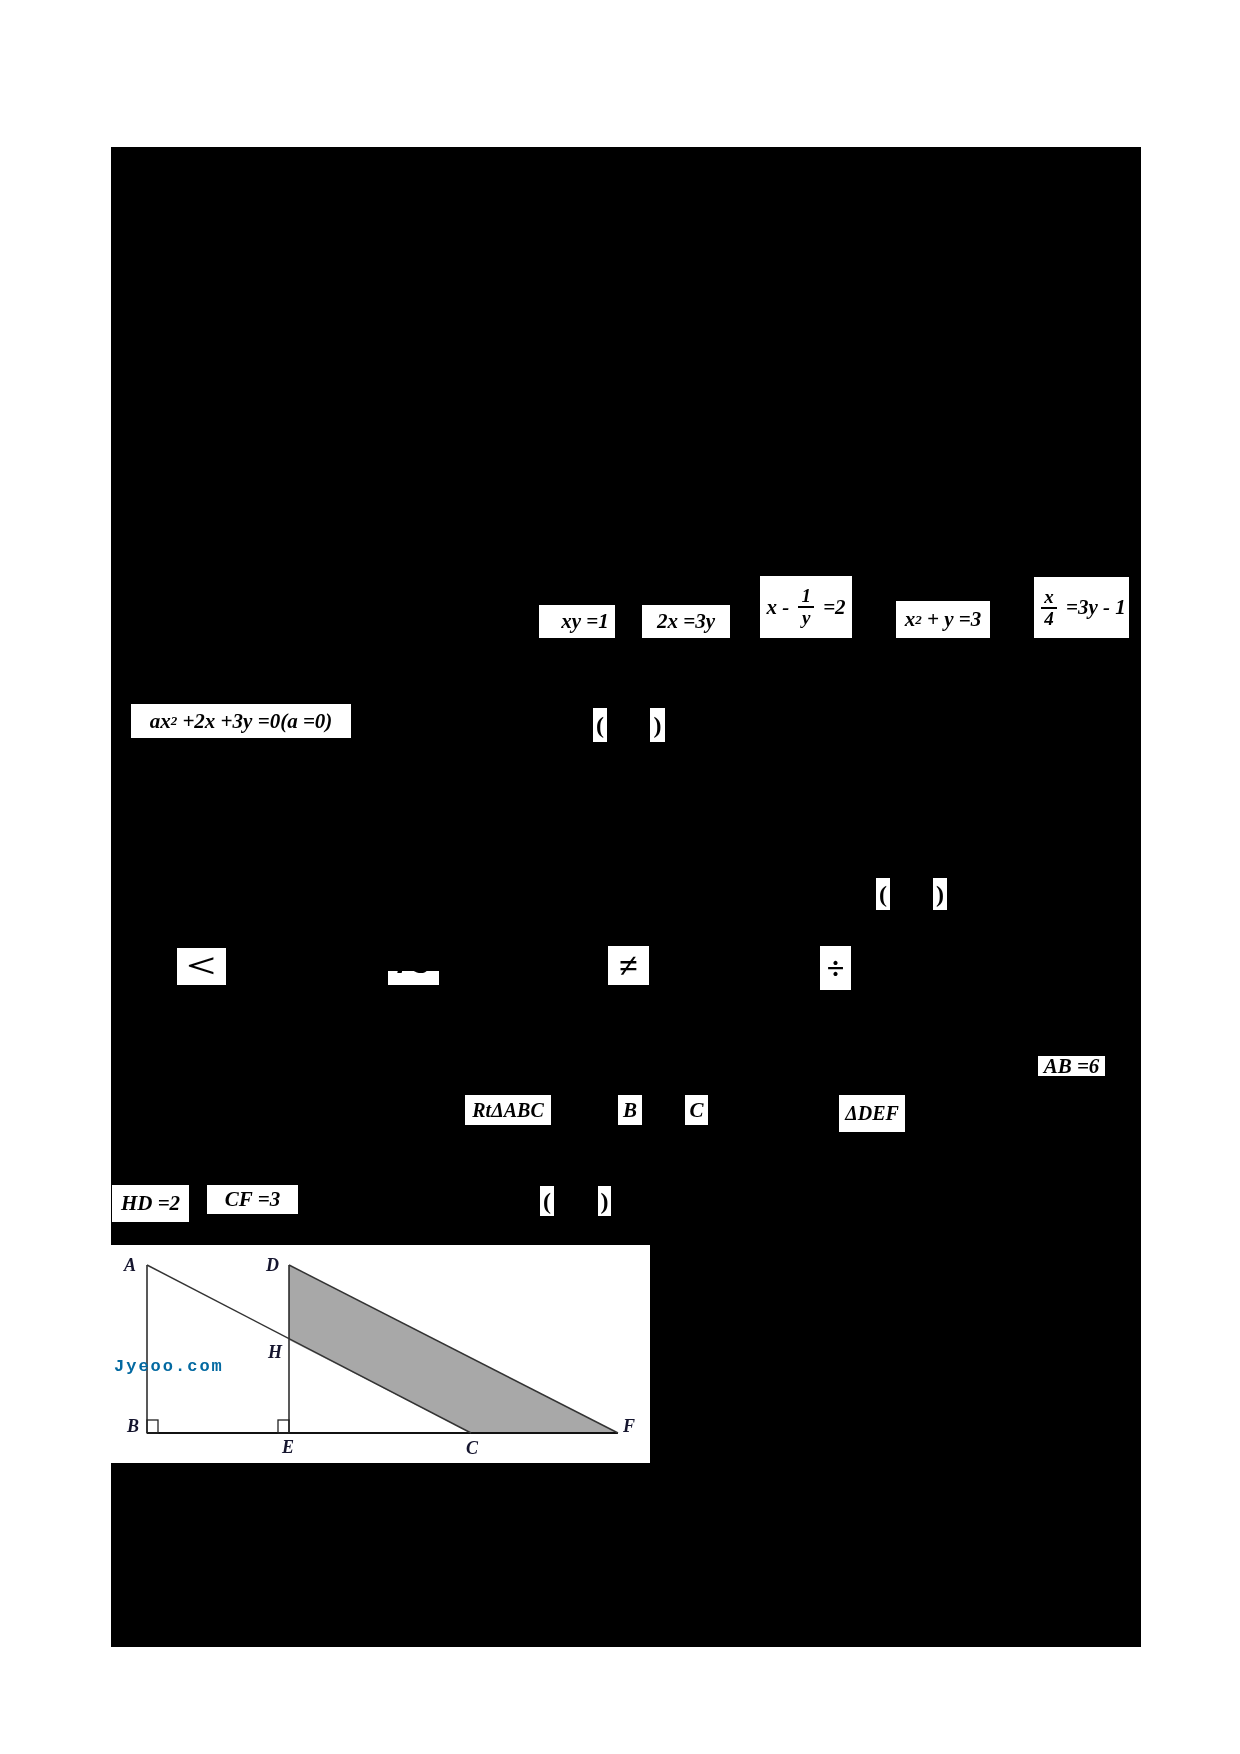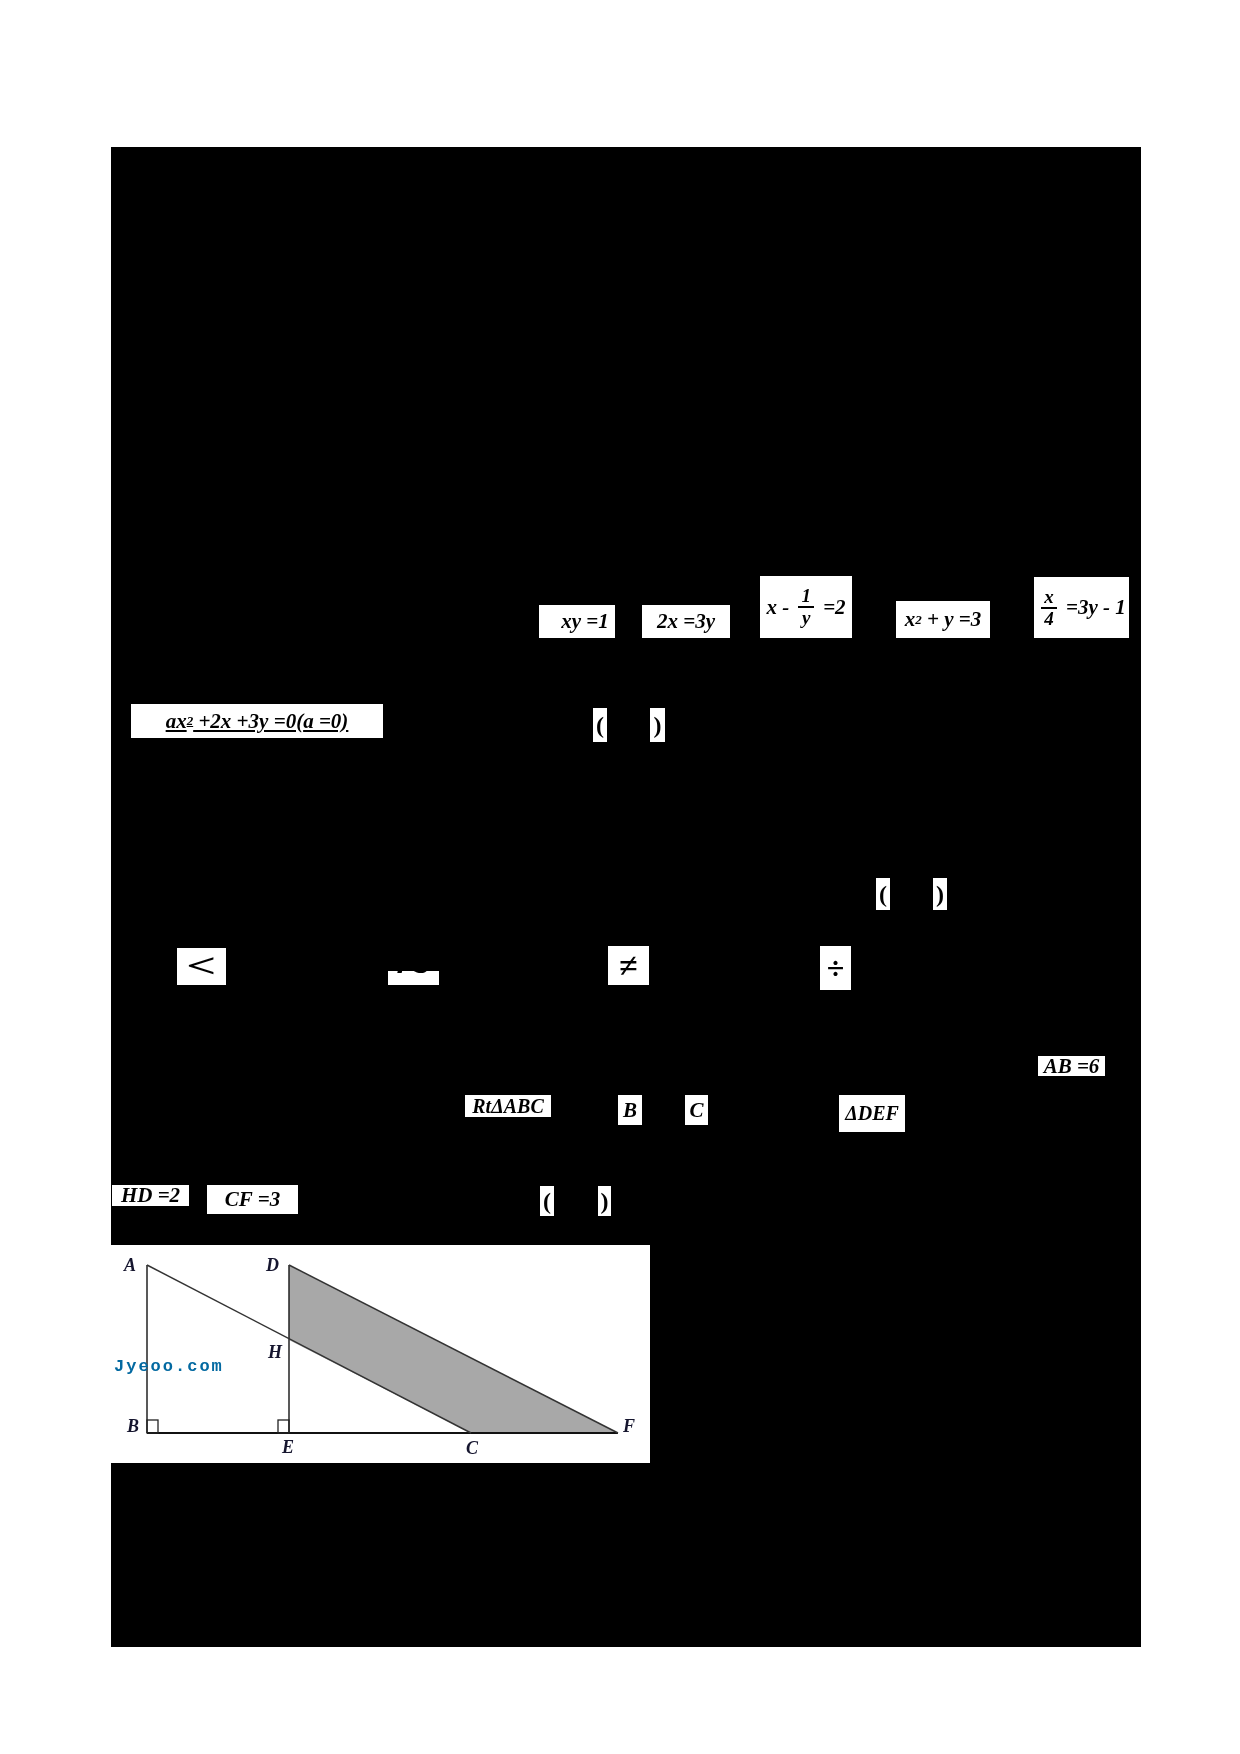--- a/index.html
+++ b/index.html
@@ -39,45 +39,45 @@
   </div>
 
   <div class="wbox eq" style="left:896px;top:601px;width:94px;height:37px;">
     <span>x</span><sup>2</sup><span> + y =3</span>
   </div>
 
   <div class="wbox eq" style="left:1034px;top:577px;width:95px;height:61px;">
     <span class="frac"><span class="num">x</span><span class="den">4</span></span><span> =3y - 1</span>
   </div>
 
-  <div class="wbox eq" style="left:131px;top:704px;width:252px;height:34px;text-decoration:underline;">
+  <div class="wbox eq" style="left:131px;top:704px;width:220px;height:34px;">
     <span>ax</span><sup>2</sup><span> +2x +3y =0(</span><span>a =0)</span>
   </div>
   <div class="wbox paren" style="left:593px;top:708px;width:14px;height:34px;">(</div>
   <div class="wbox paren" style="left:650px;top:708px;width:15px;height:34px;">)</div>
 
   <div class="wbox paren" style="left:876px;top:878px;width:14px;height:32px;">(</div>
   <div class="wbox paren" style="left:933px;top:878px;width:14px;height:32px;">)</div>
 
   <div class="wbox sym" style="left:177px;top:948px;width:49px;height:37px;font-size:33px;">
     <span class="stretch">&lt;</span>
   </div>
   <div class="wbox sym" style="left:388px;top:971px;width:51px;height:14px;font-size:40px;">
     <span class="stretch" style="margin-top:-20px;">~</span>
   </div>
   <div class="wbox sym" style="left:608px;top:946px;width:41px;height:39px;font-size:34px;">≠</div>
   <div class="wbox sym" style="left:820px;top:946px;width:31px;height:44px;font-size:32px;">÷</div>
 
-  <div class="wbox eq" style="left:465px;top:1095px;width:86px;height:22px;font-size:20px;">RtΔABC</div>
+  <div class="wbox eq" style="left:465px;top:1095px;width:86px;height:30px;font-size:20px;">RtΔABC</div>
   <div class="wbox eq" style="left:618px;top:1095px;width:24px;height:30px;">B</div>
   <div class="wbox eq" style="left:685px;top:1095px;width:23px;height:30px;">C</div>
   <div class="wbox eq" style="left:839px;top:1095px;width:66px;height:37px;font-size:20px;">ΔDEF</div>
   <div class="wbox eq" style="left:1038px;top:1056px;width:67px;height:20px;">AB =6</div>
 
-  <div class="wbox eq" style="left:112px;top:1185px;width:77px;height:21px;">HD =2</div>
+  <div class="wbox eq" style="left:112px;top:1185px;width:77px;height:37px;">HD =2</div>
   <div class="wbox eq" style="left:207px;top:1185px;width:91px;height:29px;">CF =3</div>
   <div class="wbox paren" style="left:540px;top:1186px;width:14px;height:30px;">(</div>
   <div class="wbox paren" style="left:598px;top:1186px;width:13px;height:30px;">)</div>
 
   <div class="figure">
     <svg width="539" height="218" viewBox="0 0 539 218">
       <polygon points="178,20 507,188 360,188 178,95" fill="#a8a8a8" stroke="none"></polygon>
       <line x1="36" y1="20" x2="36" y2="188" stroke="#222" stroke-width="1.5"></line>
       <line x1="178" y1="20" x2="178" y2="188" stroke="#222" stroke-width="1.5"></line>
       <line x1="36" y1="188" x2="507" y2="188" stroke="#111" stroke-width="2"></line>

